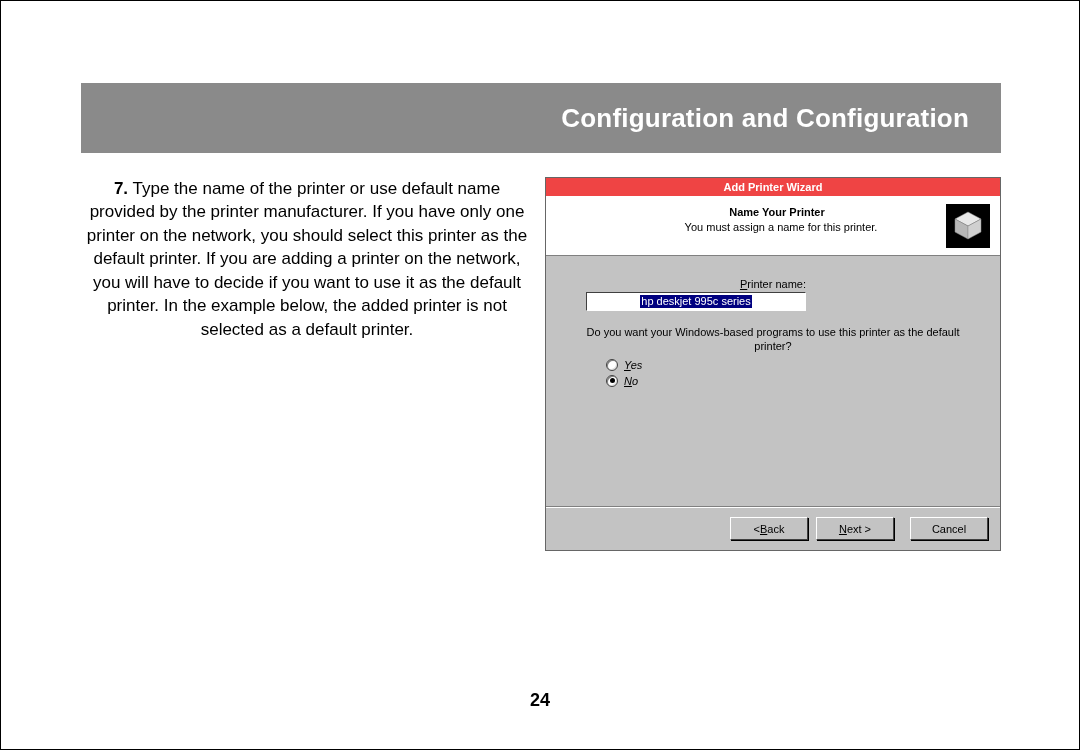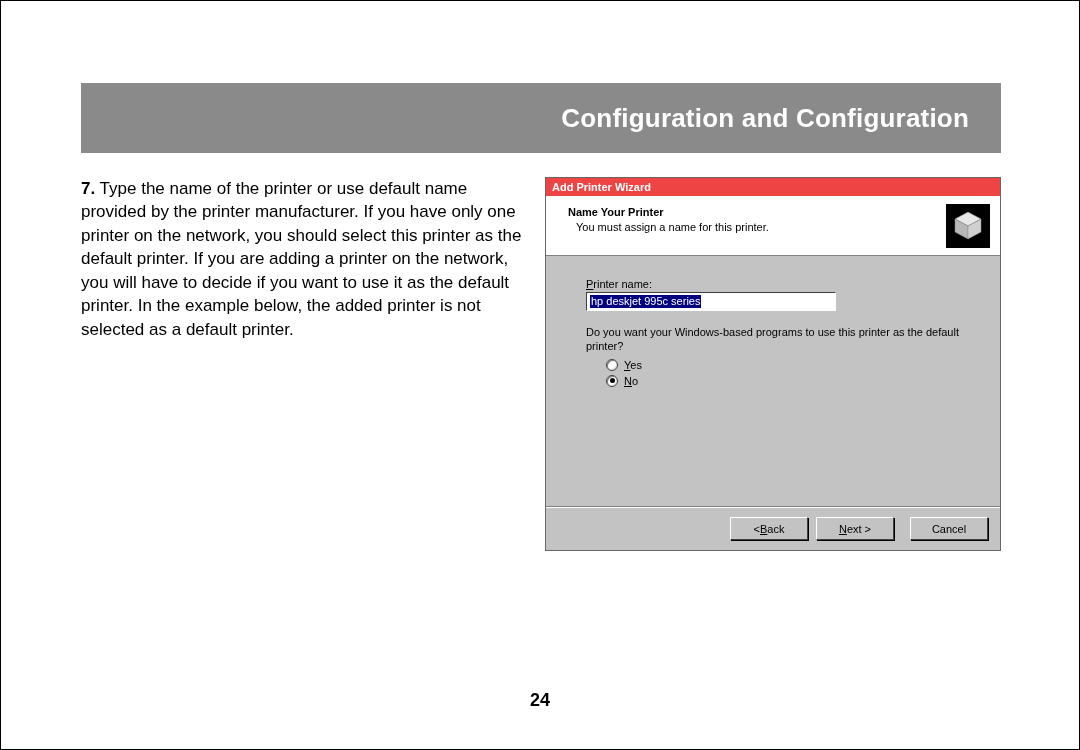--- a/index.html
+++ b/index.html
@@ -37,20 +37,21 @@
     letter-spacing: 0.2px;
   }
   .content {
     position: absolute;
     left: 80px;
     top: 176px;
     width: 920px;
     display: flex;
     gap: 12px;
     align-items: flex-start;
+    text-align: center;
   }
   .instructions {
     flex: 1 1 430px;
     font-size: 17px;
     line-height: 1.38;
     color: #000;
   }
   .step-num { font-weight: bold; }
   .dialog-wrap {
     flex: 0 0 456px;
@@ -109,37 +110,38 @@
     display: inline-block;
   }
   .label-underline .ul { text-decoration: underline; }
   .printer-input-sel {
     background: #000080;
     color: #fff;
     display: inline-block;
     padding: 0 1px;
   }
   .printer-field {
-    width: 250px;
+    width: 220px;
     border-top: 1px solid #404040;
     border-left: 1px solid #404040;
     border-right: 1px solid #fff;
     border-bottom: 1px solid #fff;
     background: #fff;
     padding: 2px 3px;
     font-size: 11px;
     line-height: 1.15;
     margin-top: 2px;
     margin-bottom: 14px;
   }
   .radio-row {
     margin: 4px 0 4px 20px;
     display: flex;
     align-items: center;
     gap: 6px;
+    font-style: italic;
   }
   .radio-outer {
     width: 12px; height: 12px;
     border-radius: 50%;
     background: #fff;
     border: 1px solid #404040;
     box-shadow: inset -1px -1px 0 #dfdfdf, inset 1px 1px 0 #808080;
     display: flex;
     align-items: center;
     justify-content: center;

